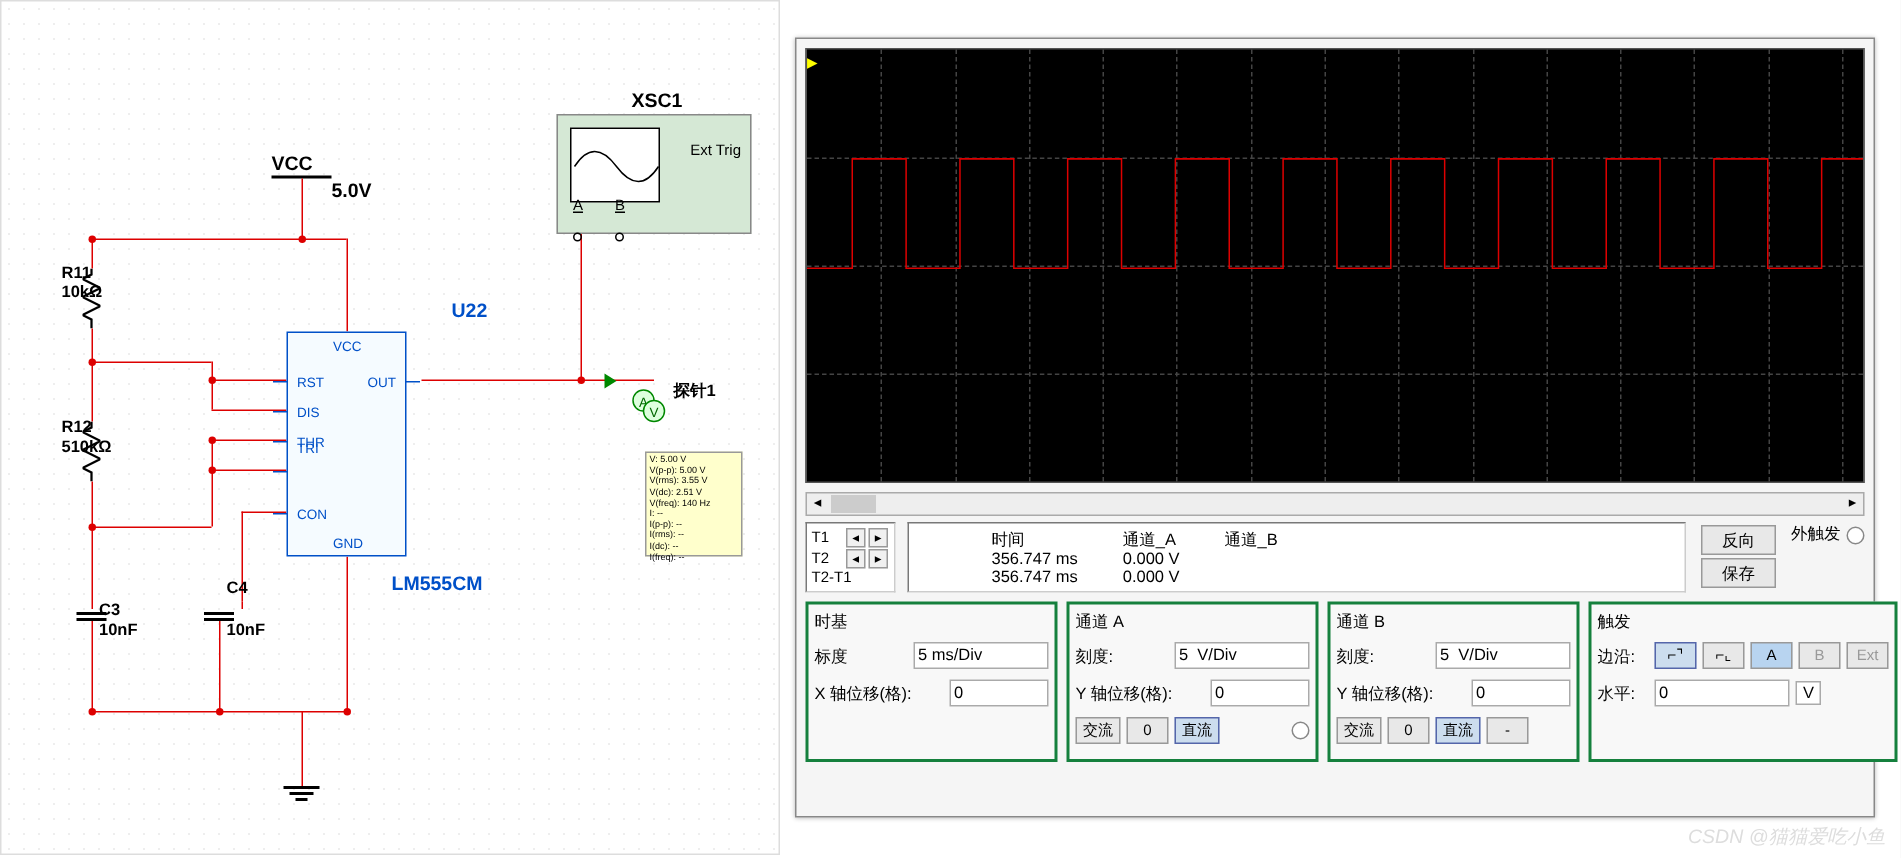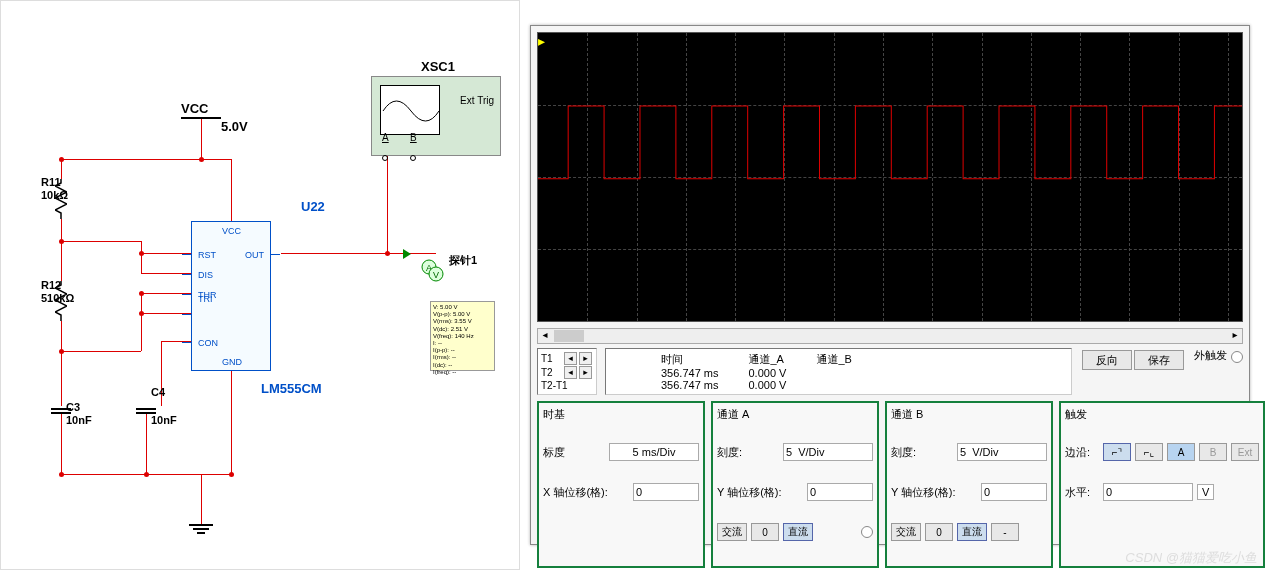--- a/index.html
+++ b/index.html
@@ -47,28 +47,28 @@
 .osc-scrollbar .thumb { width: 30px; height: 12px; background: #ccc; margin-left: 2px; }
 .osc-scrollbar .arrow { width: 14px; height: 14px; text-align:center; font-size:10px; }
 
 .osc-controls { padding: 4px 6px; }
 .cursor-panel { display: flex; gap: 8px; margin-bottom: 6px; align-items: flex-start; }
 .cursor-left { border: 1px inset #ccc; background: #fff; padding: 3px; display: grid; grid-template-columns: 22px 14px 14px; gap: 1px; align-items: center; font-size: 10px; }
 .cursor-left .btn { width: 13px; height: 13px; border: 1px solid #999; background: #f0f0f0; text-align: center; font-size: 9px; line-height: 11px; }
 .cursor-mid { border: 1px inset #ccc; background: #fff; padding: 3px 10px; flex: 1; font-size: 11px; }
 .cursor-mid table { border-collapse: collapse; }
 .cursor-mid td { padding: 0 15px; }
-.cursor-right { display: flex; flex-direction: row; gap: 2px; padding: 2px; }
+.cursor-right { display: flex; flex-direction: column; gap: 2px; padding: 2px; }
 .osc-btn { min-width: 50px; height: 20px; border: 1px solid #999; background: #e8e8e8; font-size: 11px; padding: 0 8px; }
 .radio { width: 12px; height: 12px; border: 1px solid #888; border-radius: 50%; display: inline-block; vertical-align: middle; background:#fff; }
 
 .settings-row { display: flex; gap: 6px; }
 .settings-group { border: 2px solid #15803d; padding: 4px; font-size: 11px; background: #f8f8f8; }
 .settings-group .title { font-size: 11px; margin-bottom: 2px; }
-.settings-group .row { display: flex; align-items: center; gap: 4px; margin: 20px 0; height: 20px; }
+.settings-group .row { display: flex; align-items: center; gap: 4px; margin: 5px 0; height: 20px; }
 .settings-group input[type=text] { width: 70px; height: 18px; font-size: 11px; padding: 0 2px; border: 1px solid #aaa; background:#fff; }
 .settings-group .lblw { width: 62px; display: inline-block; }
 .small-btn { min-width: 28px; height: 18px; border: 1px solid #999; background: #e8e8e8; font-size: 10px; padding: 0 4px; }
 .small-btn.active { background: #cde; border-color: #56a; }
 .small-btn.blue { background: #b8d4f0; }
 
 .watermark { position: absolute; right: 10px; bottom: 5px; color: #ddd; font-size: 13px; font-style: italic; }
 </style>
 </head>
 <body>
@@ -294,21 +294,21 @@
         <span class="radio"></span>
       </div>
     </div>
 
     <div class="settings-row">
 
       <div class="settings-group" style="width:168px">
         <div class="title">时基</div>
         <div class="row">
             <span class="lblw">标度</span>
-            <input type="text" style="width: 90px; text-align: center;" value="5 ms/Div">
+            <input type="text" style="width: 90px;" value="5 ms/Div">
           </div>
         <div class="row">
             <span class="lblw" style="width:86px">X 轴位移(格):</span>
             <input type="text" style="width: 66px;" value="0">
           </div>
       </div>
 
       <div class="settings-group" style="width:168px">
         <div class="title">通道 A</div>
         <div class="row">

